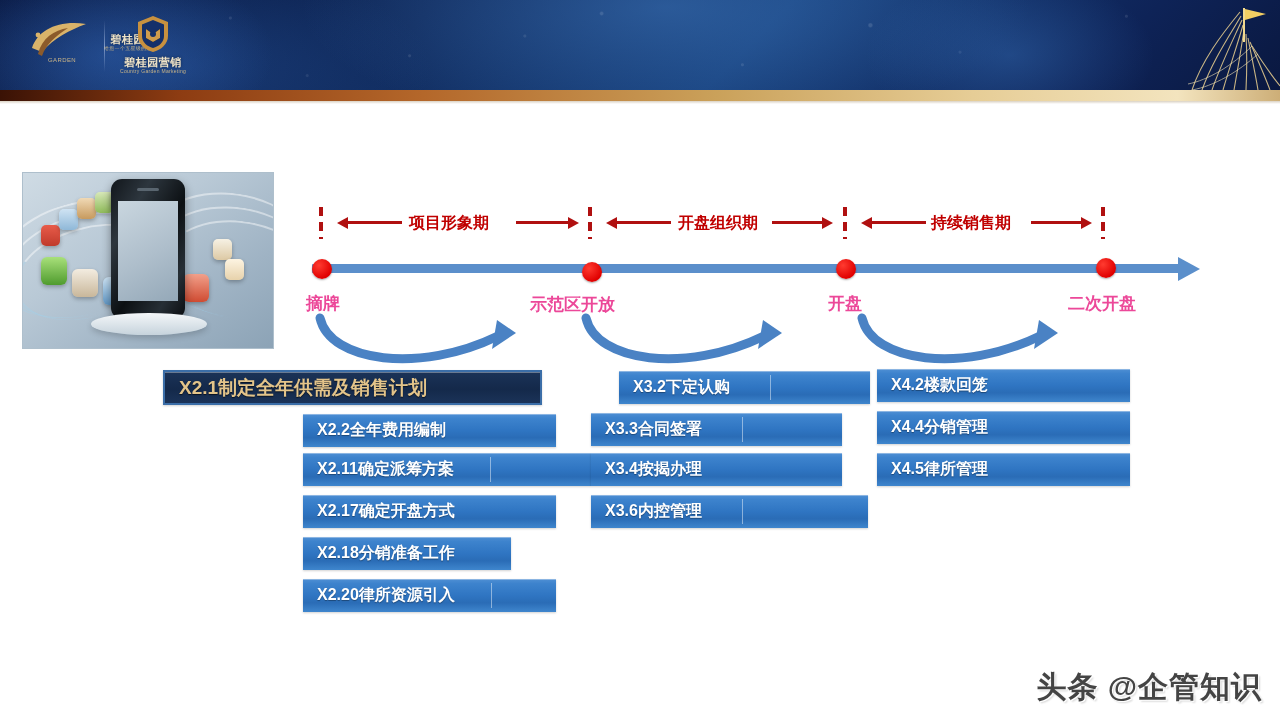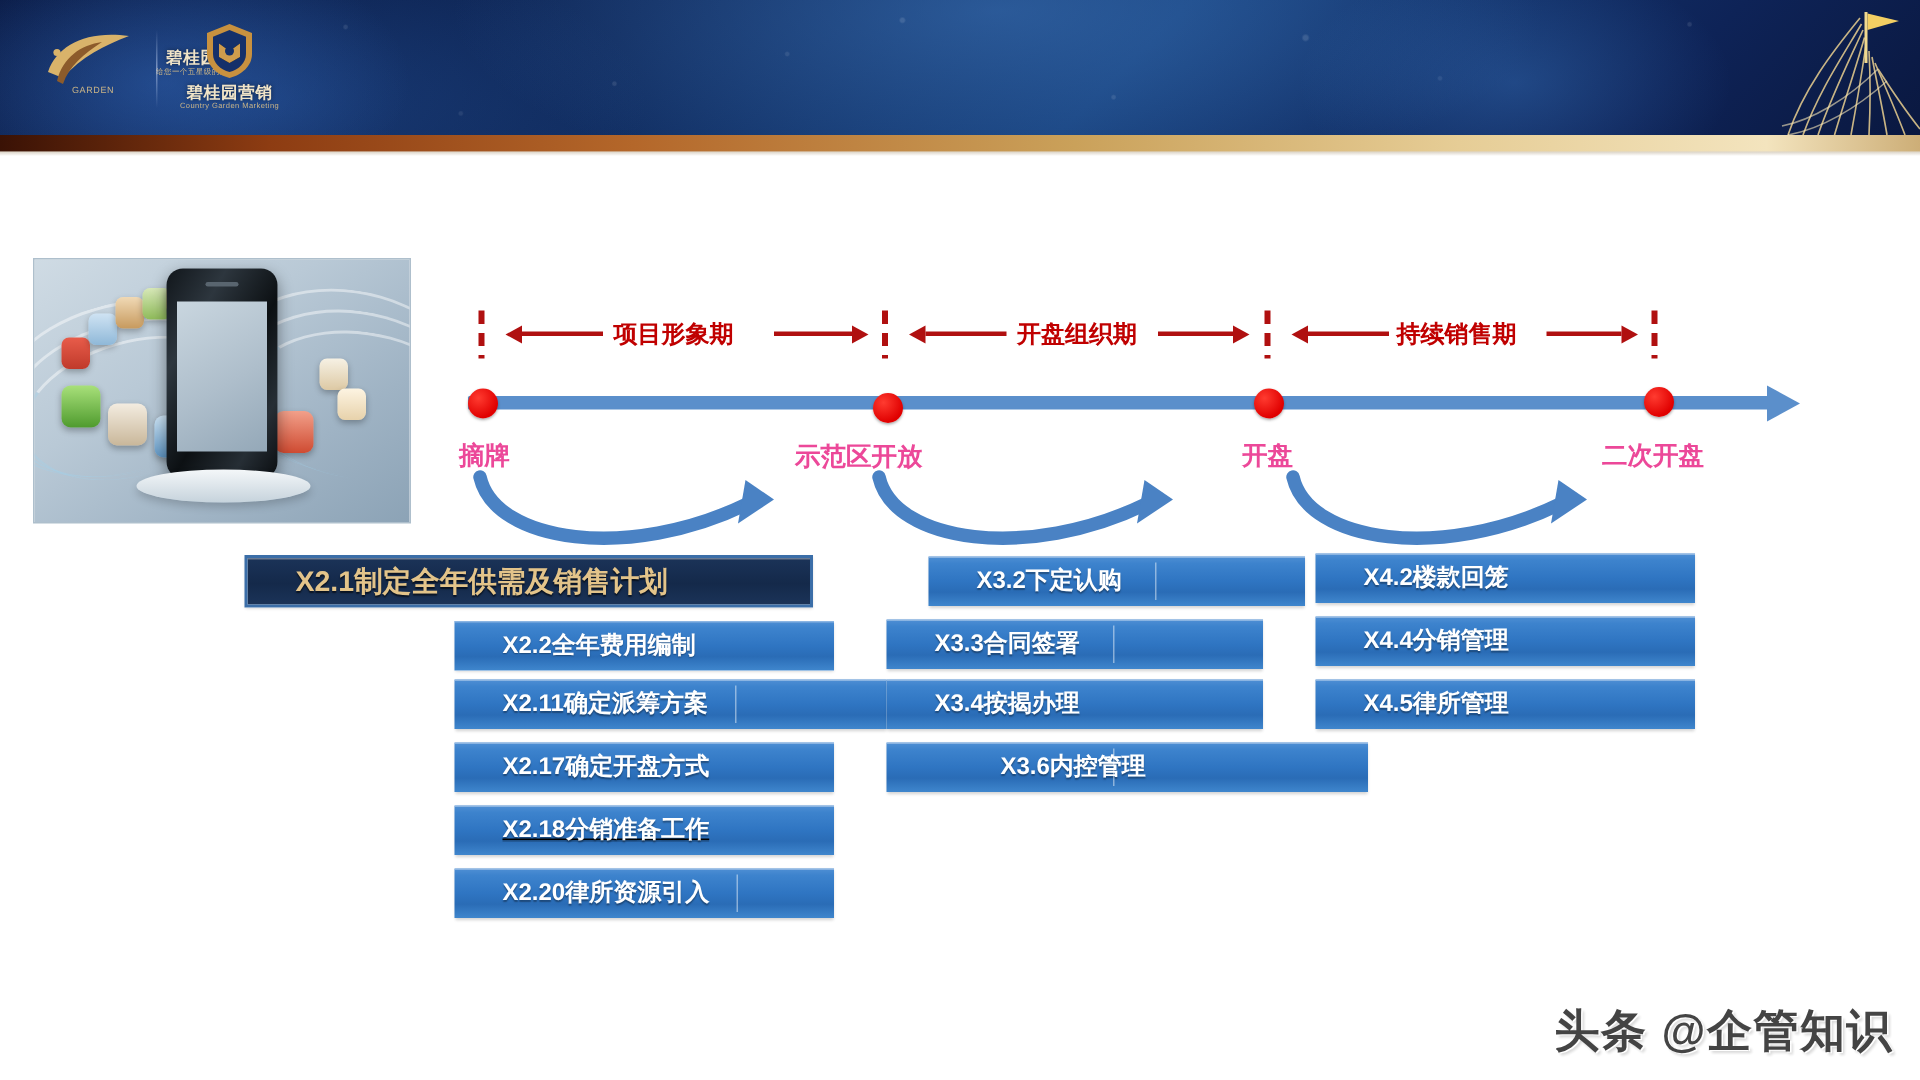--- a/index.html
+++ b/index.html
@@ -101,21 +101,21 @@
 
   
   .bar{
     position:absolute;height:33px;
     background:linear-gradient(to bottom,#4f8fd4 0%,#3d83cd 14%,#2f75c2 50%,#2a6cb6 72%,#3f86cd 100%);
     box-shadow:inset 0 1px 0 rgba(255,255,255,.35), 0 1px 2px rgba(0,0,0,.18);
     display:flex;align-items:center;
   }
   .bar .bar-text{
     font-size:16px;font-weight:bold;color:#ffffff;white-space:nowrap;
-    padding-left:14px;text-shadow:0 1px 1px rgba(0,0,0,.35);margin-left:18px;
+    padding-left:14px;text-shadow:0 1px 1px rgba(0,0,0,.35);
   }
   .bar .bar-sep{position:absolute;top:4px;bottom:4px;width:1px;background:rgba(255,255,255,.45);}
   .bar.highlight{
     background:linear-gradient(to bottom,#1b3358 0%,#14294a 55%,#1b3358 100%);
     border:2px solid #3b6ea8;height:31px;
   }
   .bar.highlight .bar-text{
     color:#e3c48a;font-size:19px;
     text-shadow:0 1px 1px rgba(0,0,0,.6);
   }
@@ -270,40 +270,40 @@
 <div class="bar" style="left:303px;top:414px;width:253px;">
   <span class="bar-text">X2.2全年费用编制</span>
 </div>
 <div class="bar" style="left:303px;top:453px;width:288px;">
   <span class="bar-text">X2.11确定派筹方案</span>
   <span class="bar-sep" style="left:187px;"></span>
 </div>
 <div class="bar" style="left:303px;top:495px;width:253px;">
   <span class="bar-text">X2.17确定开盘方式</span>
 </div>
-<div class="bar" style="left:303px;top:537px;width:253px;text-decoration:underline;">
+<div class="bar" style="left:303px;top:537px;width:208px;">
   <span class="bar-text">X2.18分销准备工作</span>
 </div>
 <div class="bar" style="left:303px;top:579px;width:253px;align-items:center;">
   <span class="bar-text">X2.20律所资源引入</span>
   <span class="bar-sep" style="left:188px;"></span>
 </div>
 
 <div class="bar" style="left:619px;top:371px;width:251px;">
   <span class="bar-text">X3.2下定认购</span>
   <span class="bar-sep" style="left:151px;"></span>
 </div>
 <div class="bar" style="left:591px;top:413px;width:251px;">
   <span class="bar-text">X3.3合同签署</span>
   <span class="bar-sep" style="left:151px;"></span>
 </div>
 <div class="bar" style="left:591px;top:453px;width:251px;">
   <span class="bar-text">X3.4按揭办理</span>
 </div>
-<div class="bar" style="left:591px;top:495px;width:277px;padding-left:44px;">
+<div class="bar" style="left:591px;top:495px;width:277px;">
   <span class="bar-text">X3.6内控管理</span>
   <span class="bar-sep" style="left:151px;"></span>
 </div>
 
 <div class="bar" style="left:877px;top:369px;width:253px;text-align:center;">
   <span class="bar-text">X4.2楼款回笼</span>
 </div>
 <div class="bar" style="left:877px;top:411px;width:253px;">
   <span class="bar-text">X4.4分销管理</span>
 </div>

